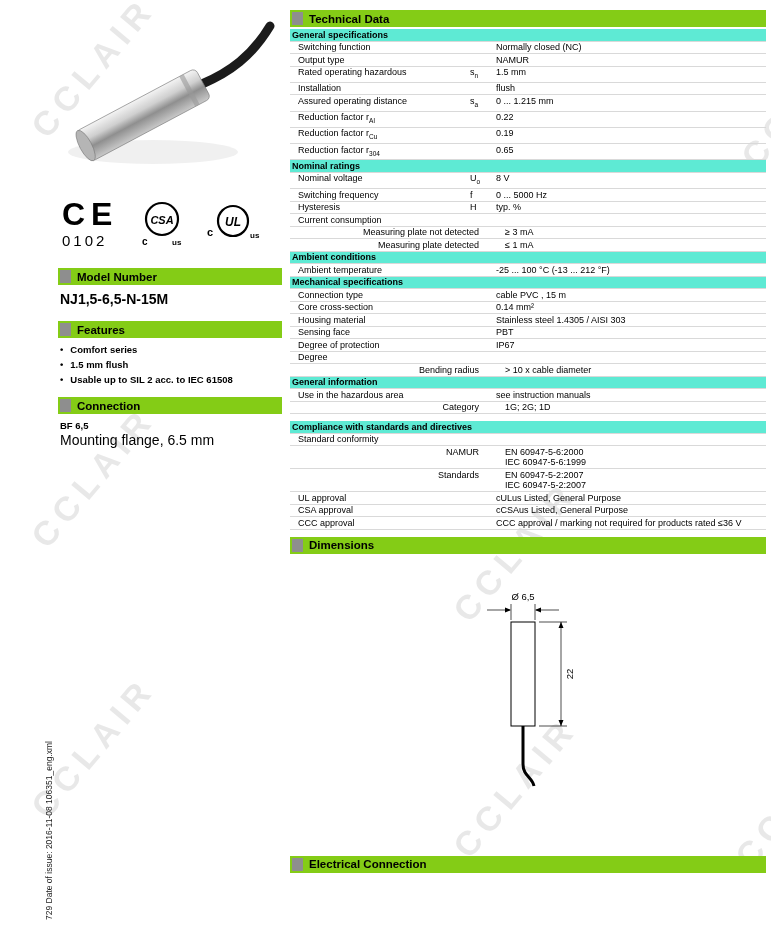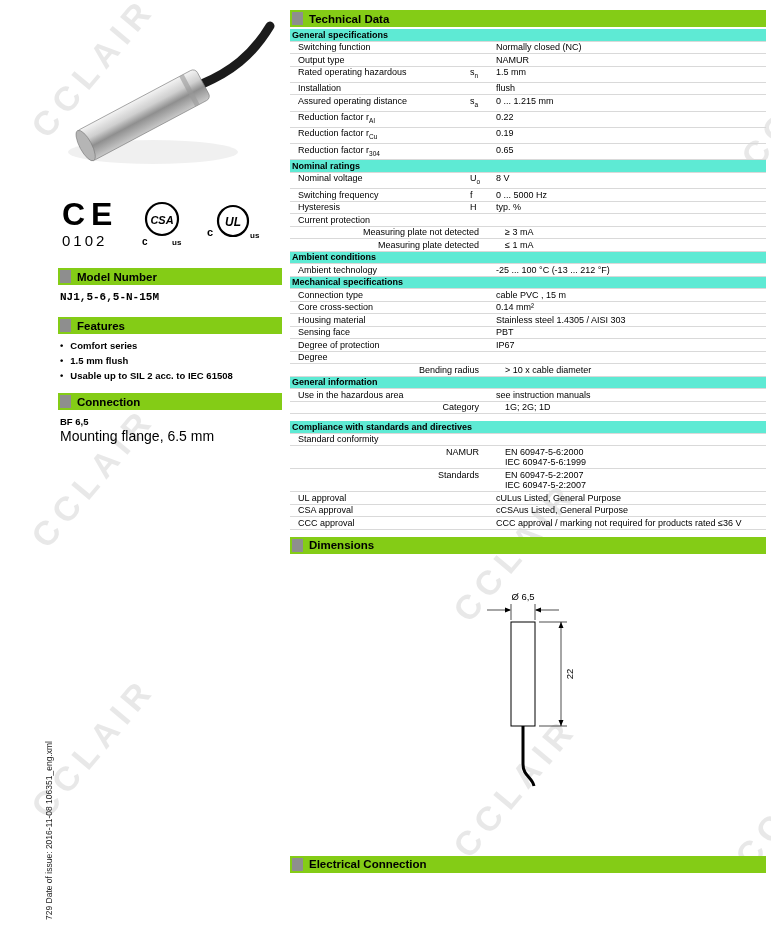--- a/index.html
+++ b/index.html
@@ -19,21 +19,21 @@
   .hdr { display:flex; align-items:center; background:#84cc16; height:17px;
          font-weight:bold; font-size:11.5px; margin-bottom:2px; }
   .hdr-accent { width:11px; height:13px; background:#8e8e8e; margin:0 6px 0 2px; flex:none; }
 
   
   .left-col { position:absolute; left:58px; top:12px; width:224px; }
   .certs { display:flex; align-items:center; gap:21px; margin:6px 0 0 4px; height:58px; }
   .ce { line-height:1; }
   .ce-letters { font-size:32px; font-weight:bold; letter-spacing:6px; }
   .ce-code { font-size:15px; letter-spacing:3px; margin-top:3px; }
-  .model-value { font-size:11px; font-weight:bold; margin:6px 0 14px 2px;font-family:Liberation Mono, monospace; }
+  .model-value { font-size:14px; font-weight:bold; margin:6px 0 14px 2px; }
   ul.features { list-style:none; margin:6px 0 12px 2px; padding:0; font-size:9.5px; font-weight:bold; }
   ul.features li { margin-bottom:4px; }
   ul.features li::before { content:"\2022"; margin-right:7px; }
   .acc-name { font-size:9.5px; font-weight:bold; margin:6px 0 1px 2px; }
   .acc-desc { font-size:14px; margin-left:2px; }
 
   
   .right-col { position:absolute; left:290px; top:10px; width:476px; }
   .tbl { width:100%; }
   .trow { display:flex; border-bottom:1px solid #d9d9d9; font-size:9px; line-height:10.5px;
@@ -194,37 +194,37 @@
           <div class="tlabel ind1">Switching frequency</div>
           <div class="tsym">f</div>
           <div class="tval">0 ... 5000 Hz</div>
         </div>
         <div class="trow">
           <div class="tlabel ind1">Hysteresis</div>
           <div class="tsym">H</div>
           <div class="tval">typ. %</div>
         </div>
         <div class="trow">
-          <div class="tlabel ind1">Current protection</div>
+          <div class="tlabel ind1">Current consumption</div>
           <div class="tsym"></div>
           <div class="tval"></div>
         </div>
         <div class="trow">
           <div class="tlabel ind2">Measuring plate not detected</div>
           <div class="tsym"></div>
           <div class="tval">≥ 3 mA</div>
         </div>
         <div class="trow">
           <div class="tlabel ind2">Measuring plate detected</div>
           <div class="tsym"></div>
           <div class="tval">≤ 1 mA</div>
         </div>
         <div class="trow sec">Ambient conditions</div>
         <div class="trow">
-          <div class="tlabel ind1">Ambient technology</div>
+          <div class="tlabel ind1">Ambient temperature</div>
           <div class="tsym"></div>
           <div class="tval">-25 ... 100 °C (-13 ... 212 °F)</div>
         </div>
         <div class="trow sec">Mechanical specifications</div>
         <div class="trow">
           <div class="tlabel ind1">Connection type</div>
           <div class="tsym"></div>
           <div class="tval">cable PVC , 15 m</div>
         </div>
         <div class="trow">

